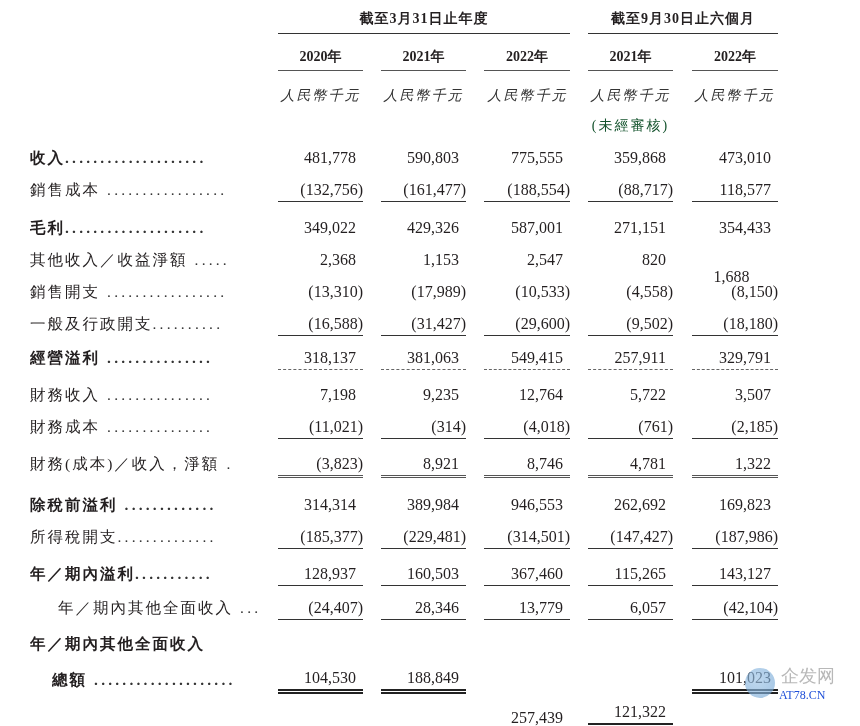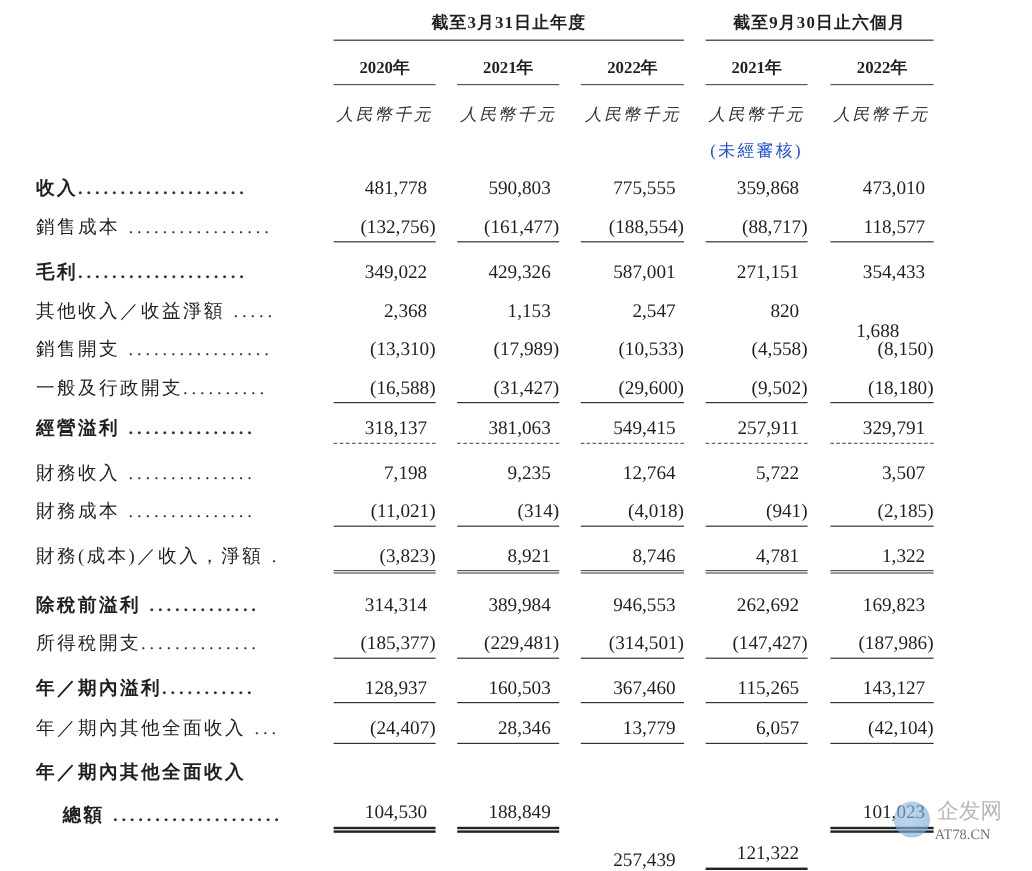--- a/index.html
+++ b/index.html
@@ -13,21 +13,21 @@
     font-weight: bold; font-size: 14px; text-align: center;
     border-bottom: 1.5px solid #333; padding-bottom: 5px; letter-spacing: 1px;
   }
   .year-head {
     font-weight: bold; font-size: 14px; text-align: center;
     border-bottom: 1.5px solid #555; padding-bottom: 4px;
   }
   .unit {
     font-style: italic; font-size: 14px; text-align: center; letter-spacing: 2px; color: #333;
   }
-  .unaudited { font-size: 14px; text-align: center; letter-spacing: 2px; color: #1d4ed8; }
+  .unaudited { font-size: 14px; text-align: center; letter-spacing: 2px; color: #14532d; }
   .label {
     left: 30px; width: 235px; font-size: 15.5px; letter-spacing: 2px;
     white-space: nowrap; overflow: hidden; height: 22px; line-height: 22px;
   }
   .label.bold { font-weight: bold; }
   .label .leader { letter-spacing: 3.2px; color: #333; }
   .cell {
     font-size: 16px; text-align: right; height: 22px; line-height: 22px; white-space: nowrap;
   }
   .cell.pos { padding-right: 7px; }
@@ -37,21 +37,21 @@
   .ul-total { border-bottom: 5px double #222; }
   .watermark {
     position: absolute; left: 745px; right: 0; top: 662px; height: 50px;
   }
   .wm-logo {
     position: absolute; left: 0; top: 6px; width: 30px; height: 30px; border-radius: 50%;
     background: radial-gradient(circle at 40% 40%, #9cc3e6, #6fa3d3);
     opacity: 0.65;
   }
   .wm-cn { position: absolute; left: 36px; top: 2px; font-family: "DejaVu Sans", sans-serif; font-size: 18px; color: #b8b8b8; }
-  .wm-en { position: absolute; left: 34px; top: 26px; font-family: "Liberation Serif", serif; font-size: 12px; color: #737373; }
+  .wm-en { position: absolute; left: 34px; top: 26px; font-family: "Liberation Serif", serif; font-size: 12px; color: #1d4ed8; }
 </style>
 </head>
 <body>
 
 <div class="abs group-title" style="left:278px; top:10px; width:292px;">截至3月31日止年度</div>
 <div class="abs group-title" style="left:588px; top:10px; width:190px;">截至9月30日止六個月</div>
 
 <div class="abs year-head" style="left:278px; top:48px; width:85px;">2020年</div>
 <div class="abs year-head" style="left:381px; top:48px; width:85px;">2021年</div>
 <div class="abs year-head" style="left:484px; top:48px; width:86px;">2022年</div>
@@ -71,21 +71,21 @@
 <div class="abs label" style="top:249px;"><span>其他收入／收益淨額</span><span class="leader"> .....</span></div>
 <div class="abs label" style="top:281px;"><span>銷售開支</span><span class="leader"> .................</span></div>
 <div class="abs label" style="top:313px;"><span>一般及行政開支</span><span class="leader">..........</span></div>
 <div class="abs label bold" style="top:347px;"><span>經營溢利</span><span class="leader"> ...............</span></div>
 <div class="abs label" style="top:384px;"><span>財務收入</span><span class="leader"> ...............</span></div>
 <div class="abs label" style="top:416px;"><span>財務成本</span><span class="leader"> ...............</span></div>
 <div class="abs label" style="top:453px;"><span>財務(成本)／收入，淨額</span><span class="leader"> .</span></div>
 <div class="abs label bold" style="top:494px;"><span>除稅前溢利</span><span class="leader"> .............</span></div>
 <div class="abs label" style="top:526px;"><span>所得稅開支</span><span class="leader">..............</span></div>
 <div class="abs label bold" style="top:563px;"><span>年／期內溢利</span><span class="leader">...........</span></div>
-<div class="abs label" style="top:597px;"><span>年／期內其他全面收入</span><span class="leader"> ...</span></div>
+<div class="abs label" style="top:597px;margin-left:28px;"><span>年／期內其他全面收入</span><span class="leader"> ...</span></div>
 <div class="abs label bold" style="top:633px;"><span>年／期內其他全面收入</span></div>
 <div class="abs label bold" style="top:669px; left:52px; width:213px;"><span>總額</span><span class="leader"> ....................</span></div>
 
 <div class="abs cell pos" style="left:278px; top:147px; width:78px;">481,778</div>
 <div class="abs cell pos" style="left:381px; top:147px; width:78px;">590,803</div>
 <div class="abs cell pos" style="left:484px; top:147px; width:79px;">775,555</div>
 <div class="abs cell pos" style="left:588px; top:147px; width:78px;">359,868</div>
 <div class="abs cell pos" style="left:692px; top:147px; width:79px;">473,010</div>
 
 <div class="abs cell ul-solid" style="left:278px; top:179px; width:85px;">(132,756)</div>
@@ -126,21 +126,21 @@
 
 <div class="abs cell pos" style="left:278px; top:384px; width:78px;">7,198</div>
 <div class="abs cell pos" style="left:381px; top:384px; width:78px;">9,235</div>
 <div class="abs cell pos" style="left:484px; top:384px; width:79px;">12,764</div>
 <div class="abs cell pos" style="left:588px; top:384px; width:78px;">5,722</div>
 <div class="abs cell pos" style="left:692px; top:384px; width:79px;">3,507</div>
 
 <div class="abs cell ul-solid" style="left:278px; top:416px; width:85px;">(11,021)</div>
 <div class="abs cell ul-solid" style="left:381px; top:416px; width:85px;">(314)</div>
 <div class="abs cell ul-solid" style="left:484px; top:416px; width:86px;">(4,018)</div>
-<div class="abs cell ul-solid" style="left:588px; top:416px; width:85px;">(941)</div>
+<div class="abs cell ul-solid" style="left:588px; top:416px; width:85px;">(761)</div>
 <div class="abs cell ul-solid" style="left:692px; top:416px; width:86px;">(2,185)</div>
 
 <div class="abs cell ul-dashdouble" style="left:278px; top:453px; width:85px;">(3,823)</div>
 <div class="abs cell pos ul-dashdouble" style="left:381px; top:453px; width:78px;">8,921</div>
 <div class="abs cell pos ul-dashdouble" style="left:484px; top:453px; width:79px;">8,746</div>
 <div class="abs cell pos ul-dashdouble" style="left:588px; top:453px; width:78px;">4,781</div>
 <div class="abs cell pos ul-dashdouble" style="left:692px; top:453px; width:79px;">1,322</div>
 
 <div class="abs cell pos" style="left:278px; top:494px; width:78px;">314,314</div>
 <div class="abs cell pos" style="left:381px; top:494px; width:78px;">389,984</div>

